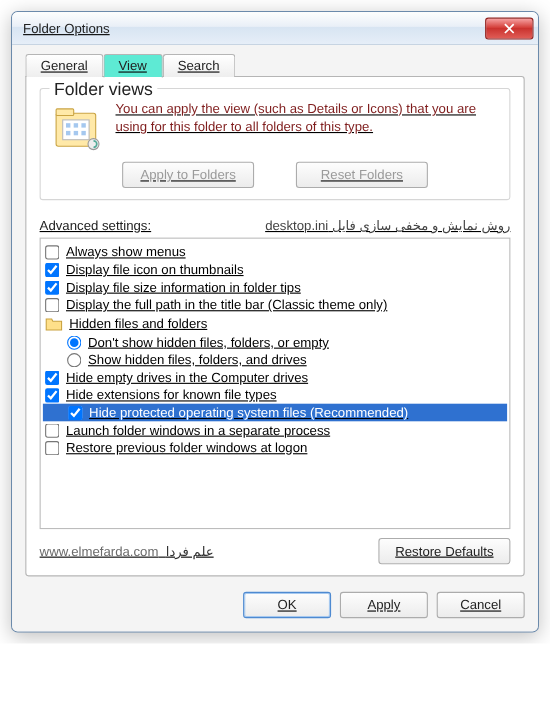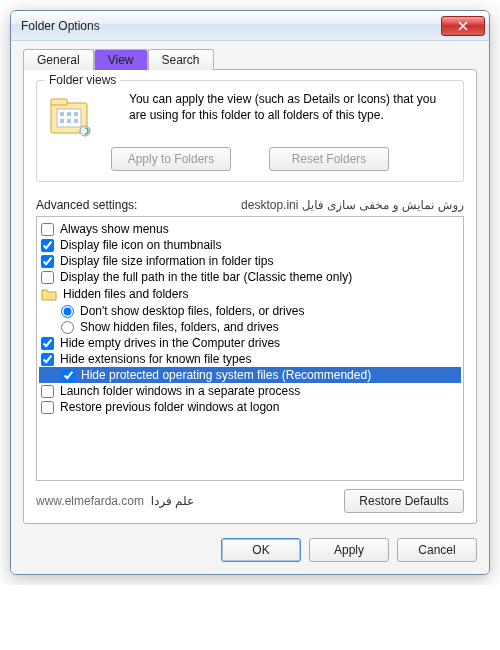--- a/index.html
+++ b/index.html
@@ -4,20 +4,21 @@
 <style>
   * { box-sizing: border-box; font-family: "Segoe UI", Tahoma, sans-serif; }
   body { margin: 0; padding: 10px; background: #fff; }
   .window {
     width: 480px;
     border: 1px solid #6b8aab;
     border-radius: 6px;
     overflow: hidden;
     box-shadow: 0 4px 18px rgba(0,0,0,.25);
     background: #f4f4f4;
+    text-decoration: underline;
   }
   .titlebar {
     height: 30px;
     background: linear-gradient(to bottom, #fdfefe 0%, #e9eff7 45%, #d7e4f2 46%, #e6eef8 100%);
     border-bottom: 1px solid #c7d4e2;
     display: flex; align-items: center; justify-content: space-between;
     padding: 0 0 0 10px;
     font-size: 12px; color: #222;
   }
   .close-btn {
@@ -31,46 +32,46 @@
   .body { padding: 8px 12px 12px; background: #f4f4f4; }
   .tabs { display: flex; margin-bottom: -1px; position: relative; z-index: 2; }
   .tab {
     padding: 3px 13px; font-size: 12px; color: #222;
     border: 1px solid #b5b5b5; border-bottom: none;
     background: linear-gradient(to bottom, #fff, #eee);
     border-radius: 3px 3px 0 0;
     margin-right: 0px; cursor: pointer;
   }
   .tab.active {
-    background: #8b5cf6;
+    background: #5eead4;
     position: relative; z-index: 3;
     border-bottom: 1px solid #fff;
     margin-bottom: -1px;
   }
   .tab-panel {
     border: 1px solid #b5b5b5; background: #fff;
     border-radius: 0 3px 3px 3px;
     padding: 10px 12px;
     position: relative; z-index: 1;
   }
   .fieldset {
     border: 1px solid #d6d6d6;
     border-radius: 3px;
     padding: 10px;
     position: relative;
     margin-bottom: 12px;
   }
   .fieldset-legend {
     position: absolute; top: -8px; left: 8px;
     background: #fff; padding: 0 4px;
-    font-size: 12px; color: #222;
+    font-size: 16px; color: #222;
   }
   .folder-views-row { display: flex; gap: 10px; align-items: flex-start; }
   .icon-box { width: 48px; height: 48px; flex-shrink:0; }
-  .fv-text { font-size: 12px; color: #000000; line-height: 1.35; margin-left: 24px; }
+  .fv-text { font-size: 12px; color: #7f1d1d; line-height: 1.35; }
   .fv-buttons { display: flex; gap: 38px; justify-content: center; margin-top: 8px; }
   .btn {
     min-width: 120px; height: 24px;
     font-size: 12px; color: #222;
     background: linear-gradient(to bottom, #fdfdfd, #ececec);
     border: 1px solid #acacac; border-radius: 3px;
     cursor: pointer;
     display: inline-flex; align-items: center; justify-content: center;
     padding: 0 12px;
   }
@@ -178,21 +179,21 @@
           <span>Display the full path in the title bar (Classic theme only)</span>
         </div>
         <div class="row">
           <svg class="folder-ico" viewBox="0 0 16 16">
               <path d="M1 4h5l1 2h8v8H1z" fill="#ffe08a" stroke="#c9a23f"></path>
             </svg>
           <span>Hidden files and folders</span>
         </div>
         <div class="row indent">
           <input type="radio" name="hidden" checked="" style="">
-          <span>Don't show desktop files, folders, or drives</span>
+          <span>Don't show hidden files, folders, or empty</span>
         </div>
         <div class="row indent">
           <input type="radio" name="hidden" style="">
           <span>Show hidden files, folders, and drives</span>
         </div>
         <div class="row">
           <input type="checkbox" checked="" style="">
           <span>Hide empty drives in the Computer drives</span>
         </div>
         <div class="row">

